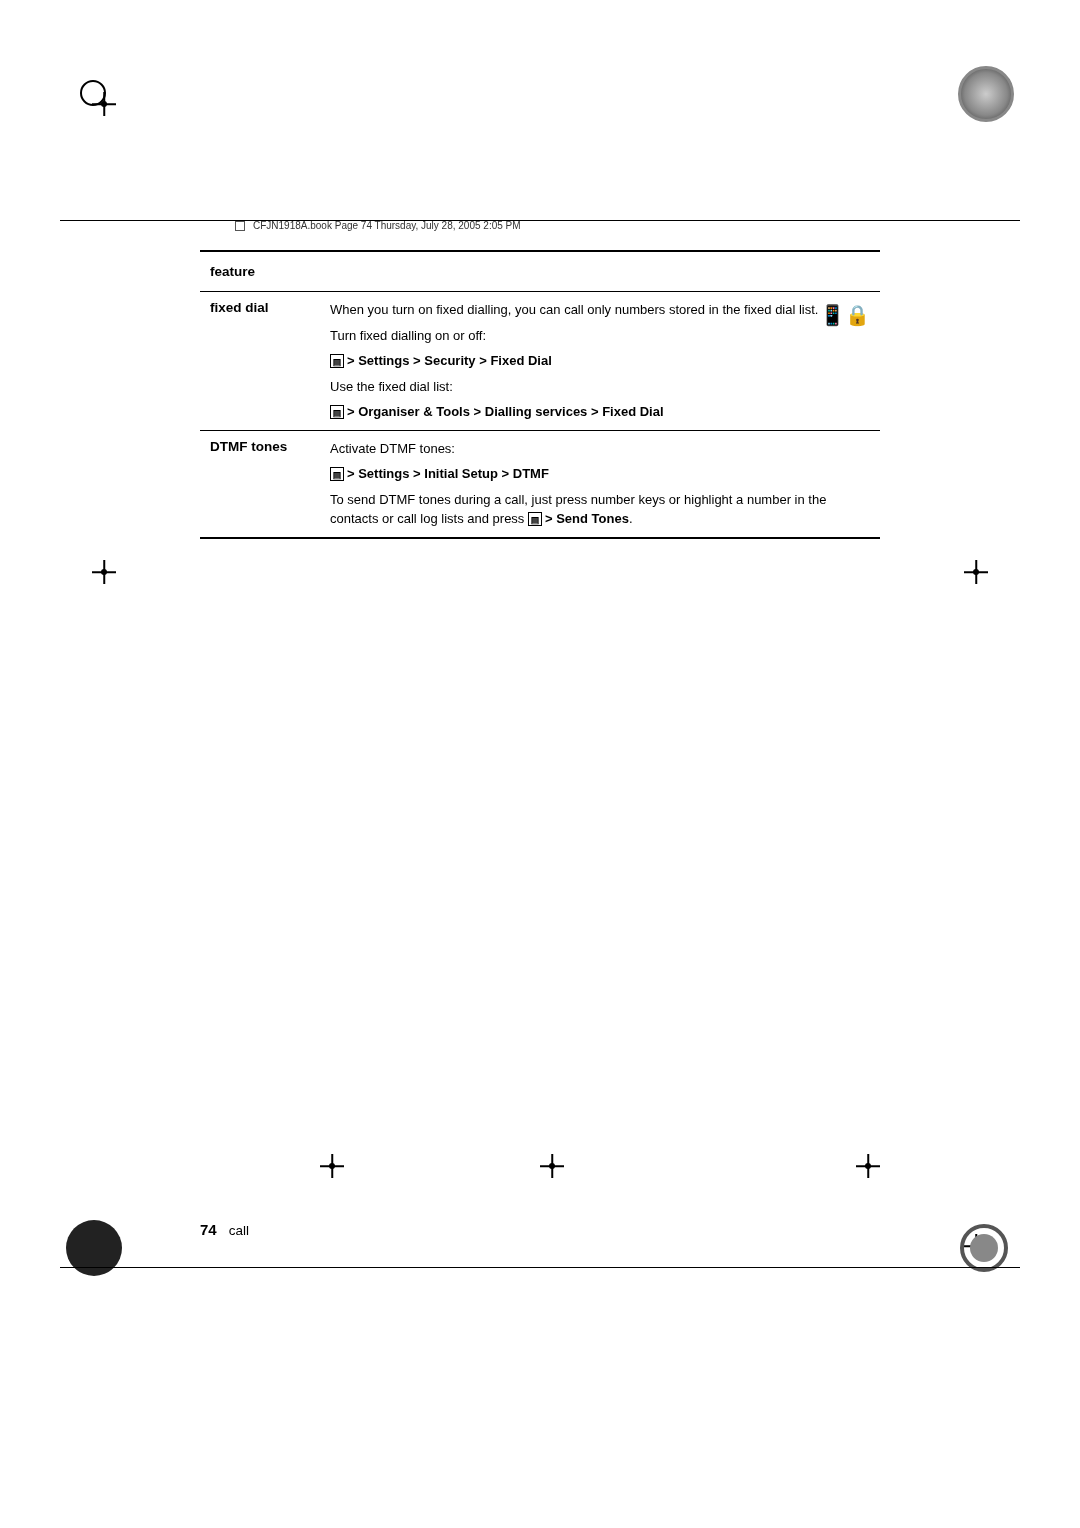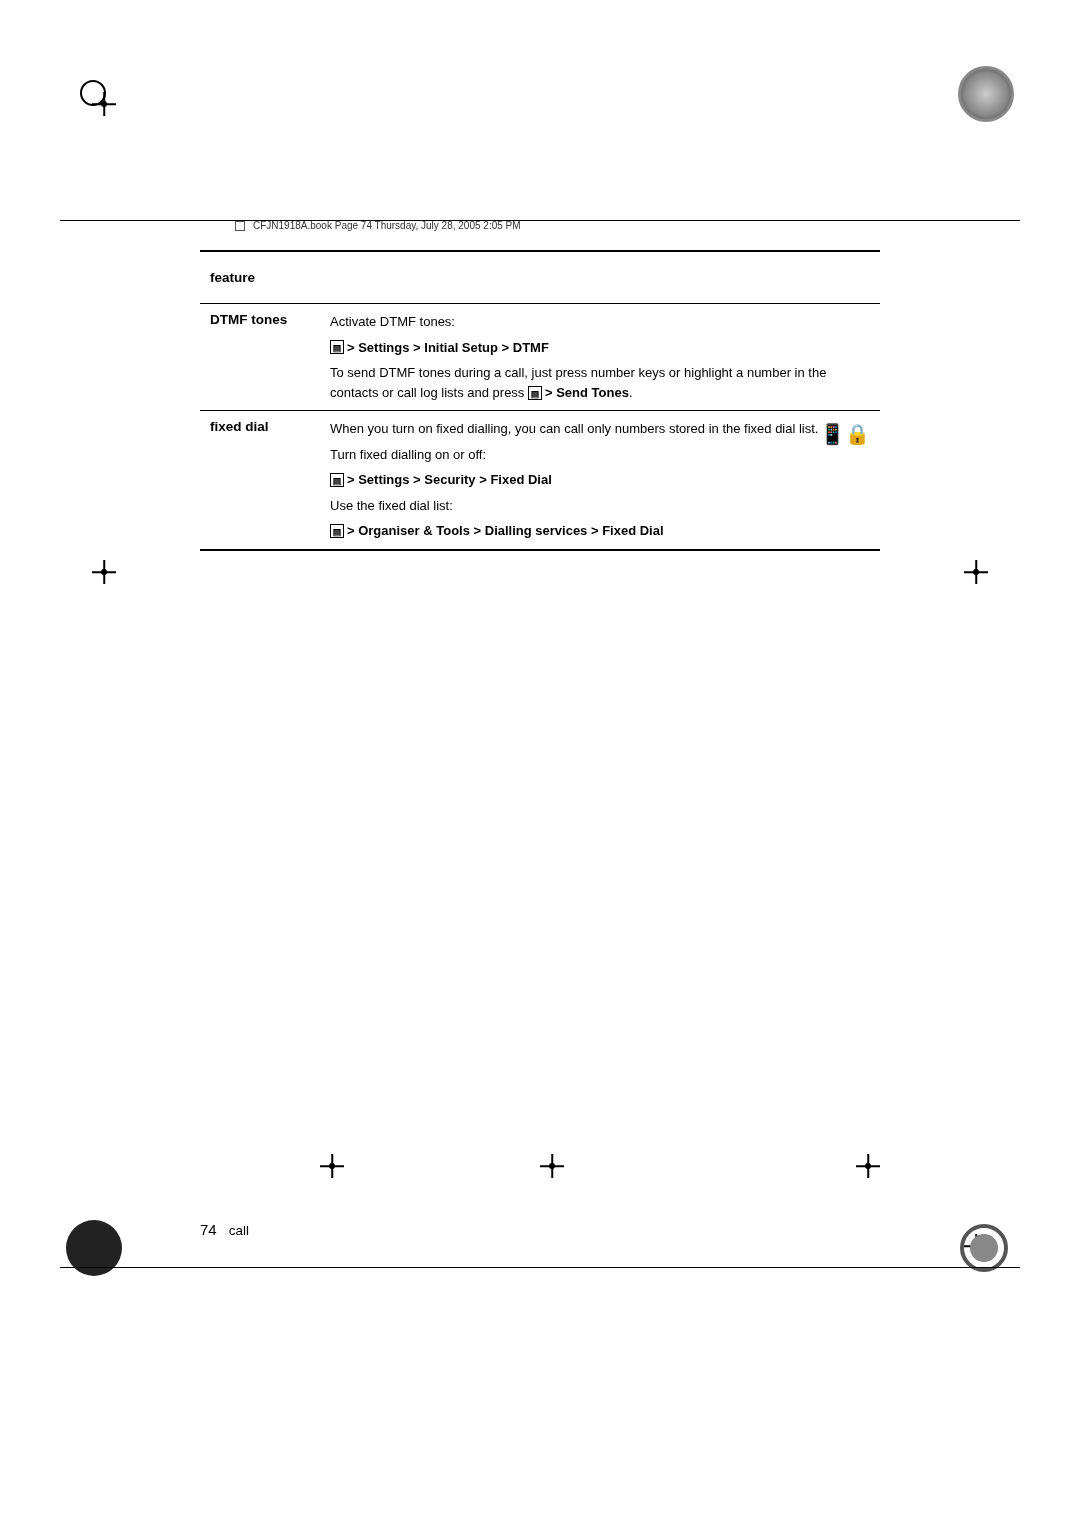--- a/index.html
+++ b/index.html
@@ -46,21 +46,21 @@
     table.feature-table {
       width: 100%;
       border-collapse: collapse;
       font-size: 13.5px;
       font-family: Arial, sans-serif;
     }
 
     table.feature-table th {
       border-top: 2px solid #000;
       border-bottom: 1px solid #000;
-      padding: 18px 10px;
+      padding: 12px 10px;
       text-align: left;
       font-weight: bold;
       font-size: 13.5px;
     }
 
     table.feature-table td {
       border-bottom: 1px solid #000;
       padding: 8px 10px;
       vertical-align: top;
     }
@@ -120,21 +120,21 @@
       bottom: 290px;
       left: 200px;
       display: flex;
       align-items: baseline;
       gap: 12px;
       font-family: Arial, sans-serif;
       font-size: 13.5px;
     }
 
     .page-number {
-      font-weight: normal;
+      font-weight: bold;
       font-size: 15px;
     }
 
     
     .crosshair-mark {
       position: absolute;
       width: 24px;
       height: 24px;
     }
 
@@ -222,67 +222,67 @@
   <table class="feature-table">
     <thead>
       <tr>
         <th colspan="2">feature</th>
       </tr>
     </thead>
     <tbody>
 
       <tr>
         <td class="feature-name">
+          <span>fixed dial</span>
+        </td>
+        <td class="feature-desc icon-cell">
+
+          <span style="position:absolute; top:8px; right:10px; font-size:20px;">📱🔒</span>
+
+          <p>
+            <span>When you turn on fixed dialling, you can call only numbers stored in the fixed dial list.</span>
+          </p>
+          <p>
+            <span>Turn fixed dialling on or off:</span>
+          </p>
+          <p class="menu-path">
+            <span class="menu-icon">▤</span>
+            <span>&gt; Settings &gt; Security &gt; Fixed Dial</span>
+          </p>
+          <p>
+            <span>Use the fixed dial list:</span>
+          </p>
+          <p class="menu-path">
+            <span class="menu-icon">▤</span>
+            <span>&gt; Organiser &amp; Tools &gt; Dialling services &gt; Fixed Dial</span>
+          </p>
+        </td>
+      </tr>
+
+      <tr>
+        <td class="feature-name">
           <span>DTMF tones</span>
         </td>
         <td class="feature-desc">
           <p>
             <span>Activate DTMF tones:</span>
           </p>
           <p class="menu-path">
             <span class="menu-icon">▤</span>
             <span>&gt; Settings &gt; Initial Setup &gt; DTMF</span>
           </p>
           <p>
             <span>To send DTMF tones during a call, just press number keys or highlight a number in the contacts or call log lists and press</span>
             <span style="display:inline-flex; align-items:center; gap:3px; font-weight:bold;">
               <span class="menu-icon">▤</span>
               <span>&gt; Send Tones</span>
             </span><span>.</span>
           </p>
         </td>
       </tr>
-
-      <tr>
-        <td class="feature-name">
-          <span>fixed dial</span>
-        </td>
-        <td class="feature-desc icon-cell">
-
-          <span style="position:absolute; top:8px; right:10px; font-size:20px;">📱🔒</span>
-
-          <p>
-            <span>When you turn on fixed dialling, you can call only numbers stored in the fixed dial list.</span>
-          </p>
-          <p>
-            <span>Turn fixed dialling on or off:</span>
-          </p>
-          <p class="menu-path">
-            <span class="menu-icon">▤</span>
-            <span>&gt; Settings &gt; Security &gt; Fixed Dial</span>
-          </p>
-          <p>
-            <span>Use the fixed dial list:</span>
-          </p>
-          <p class="menu-path">
-            <span class="menu-icon">▤</span>
-            <span>&gt; Organiser &amp; Tools &gt; Dialling services &gt; Fixed Dial</span>
-          </p>
-        </td>
-      </tr>
     </tbody>
   </table>
 </div>
 
 <div class="page-footer">
   <span class="page-number">74</span>
   <span>call</span>
 </div>
 
 <div class="crosshair-mark" style="bottom:350px; left:320px;">

